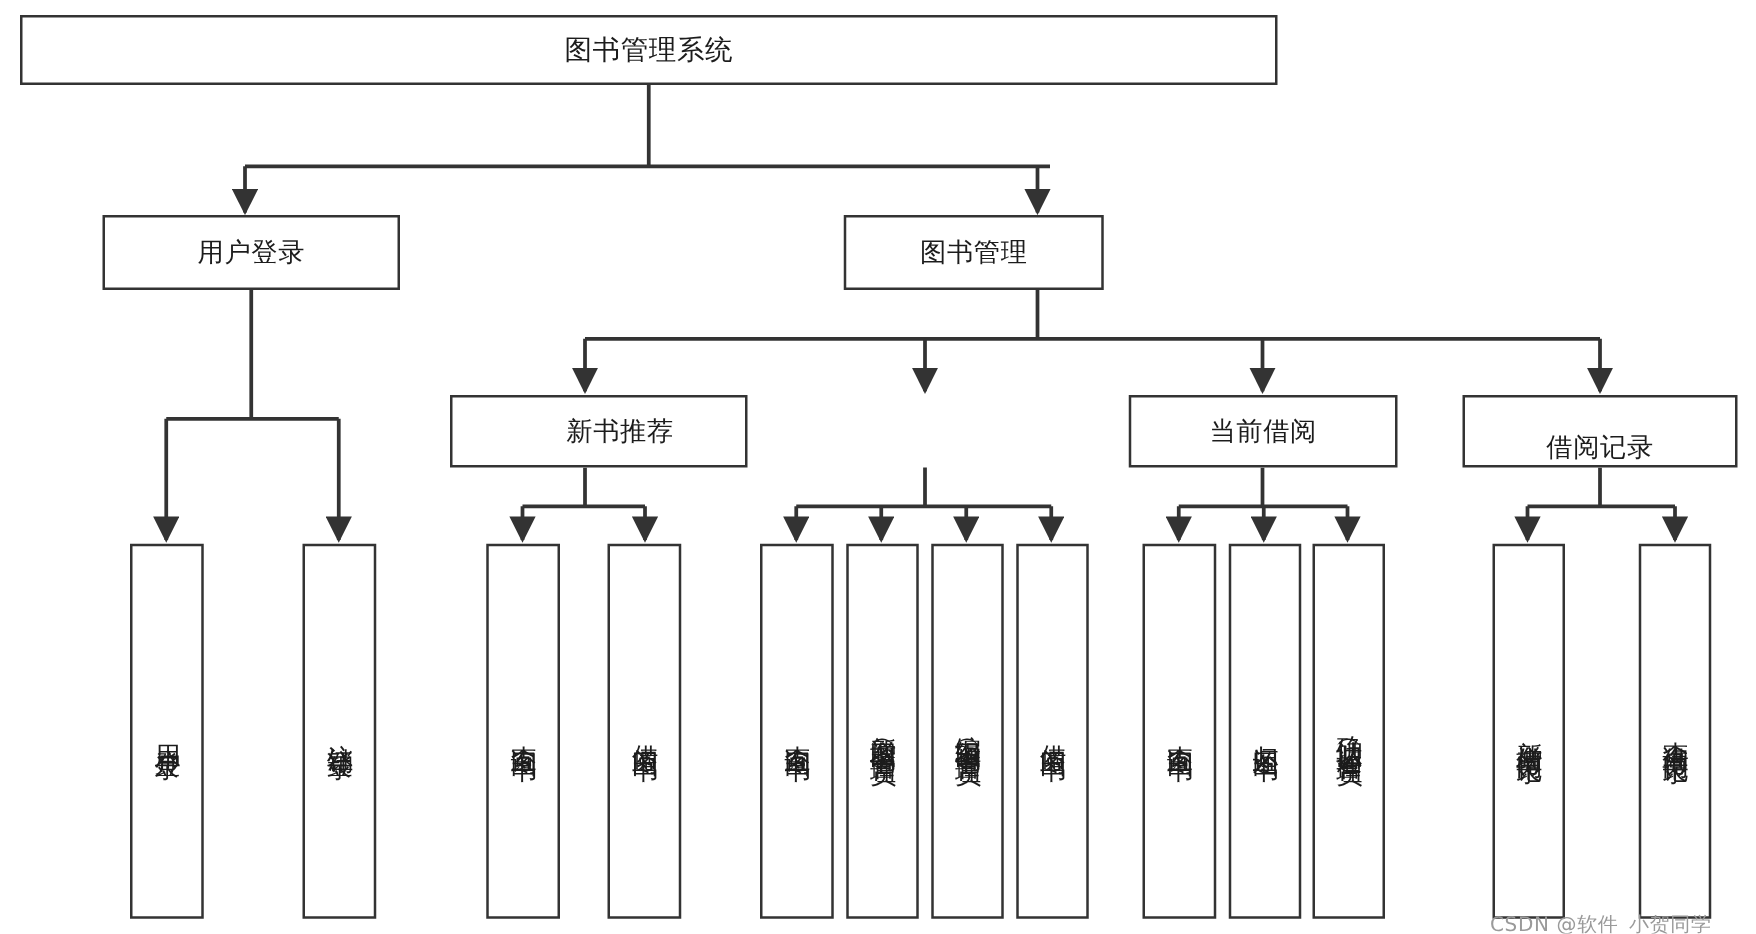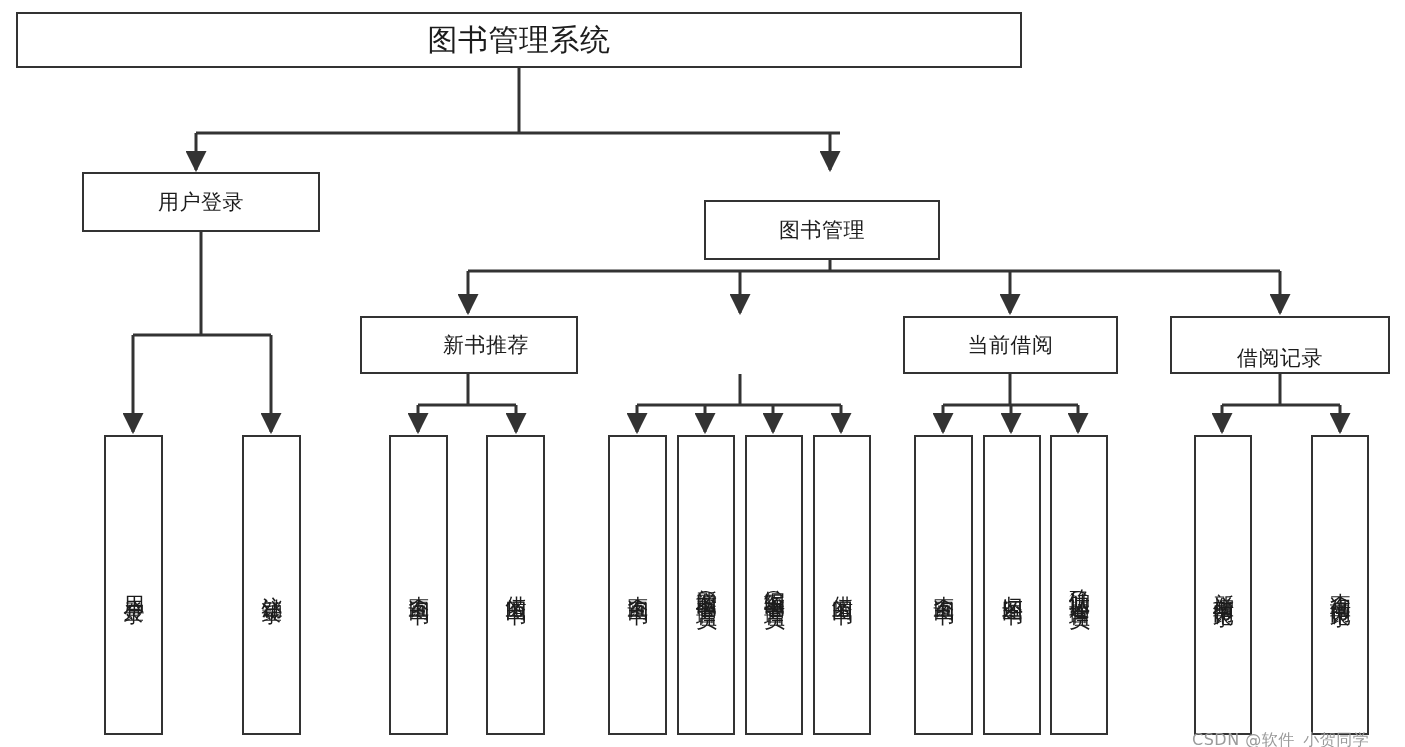--- a/index.html
+++ b/index.html
@@ -41,21 +41,21 @@
     font-size: 21px;
   }
   .node.v-text .vlabel {
     writing-mode: vertical-rl;
     text-orientation: upright;
     letter-spacing: 3px;
     line-height: 1;
     white-space: nowrap;
   }
   .node.root {
-    font-size: 30px;
+    font-size: 22px;
   }
   .watermark {
     position: absolute;
     font-size: 16px;
     color: #9a9a9a;
     white-space: nowrap;
     letter-spacing: 0.5px;
   }
 </style>
 </head>
@@ -113,25 +113,25 @@
     </g>
   </svg>
 
   <div class="node h-text root" style="left:16px; top:12px; width:1006px; height:56px;">
     <span>图书管理系统</span>
   </div>
 
   <div class="node h-text" style="left:82px; top:172px; width:238px; height:60px;">
     <span>用户登录</span>
   </div>
-  <div class="node h-text" style="left:704px; top:172px; width:236px; height:60px;margin-top:28px;">
+  <div class="node h-text" style="left:675px; top:172px; width:208px; height:60px;">
     <span>图书管理</span>
   </div>
 
-  <div class="node h-text" style="left:360px; top:316px; width:218px; height:58px;padding-left:34px;">
+  <div class="node h-text" style="left:360px; top:316px; width:238px; height:58px;padding-left:34px;">
     <span>新书推荐</span>
   </div>
   <div class="node h-text" style="left:903px; top:316px; width:215px; height:58px;">
     <span>当前借阅</span>
   </div>
   <div class="node h-text" style="left:1170px; top:316px; width:220px; height:58px;align-items:flex-end;">
     <span>借阅记录</span>
   </div>
 
   <div class="node v-text" style="left:104px; top:435px; width:59px; height:300px;">

